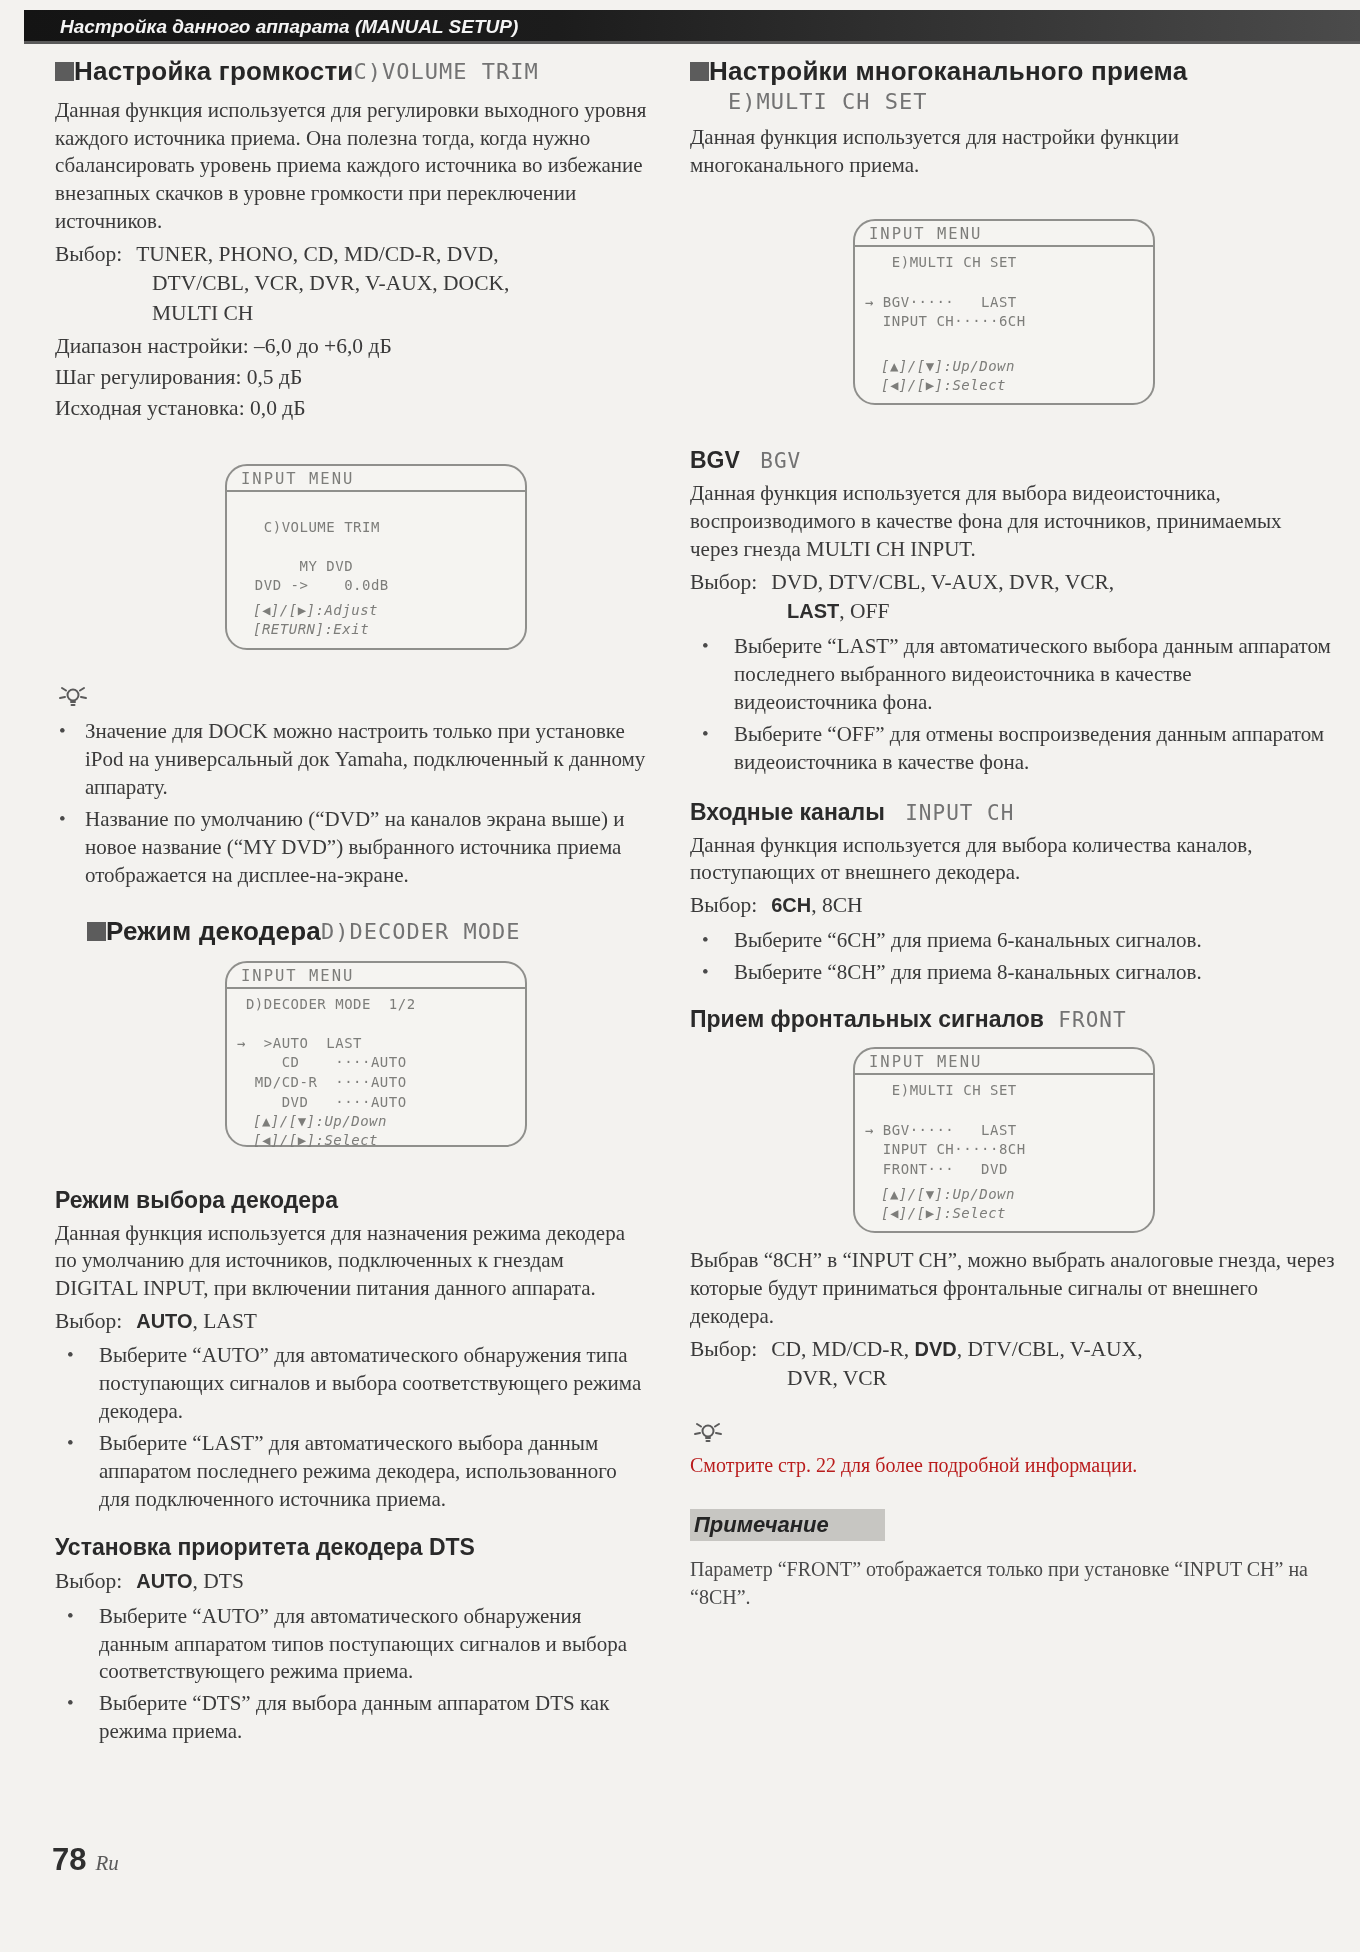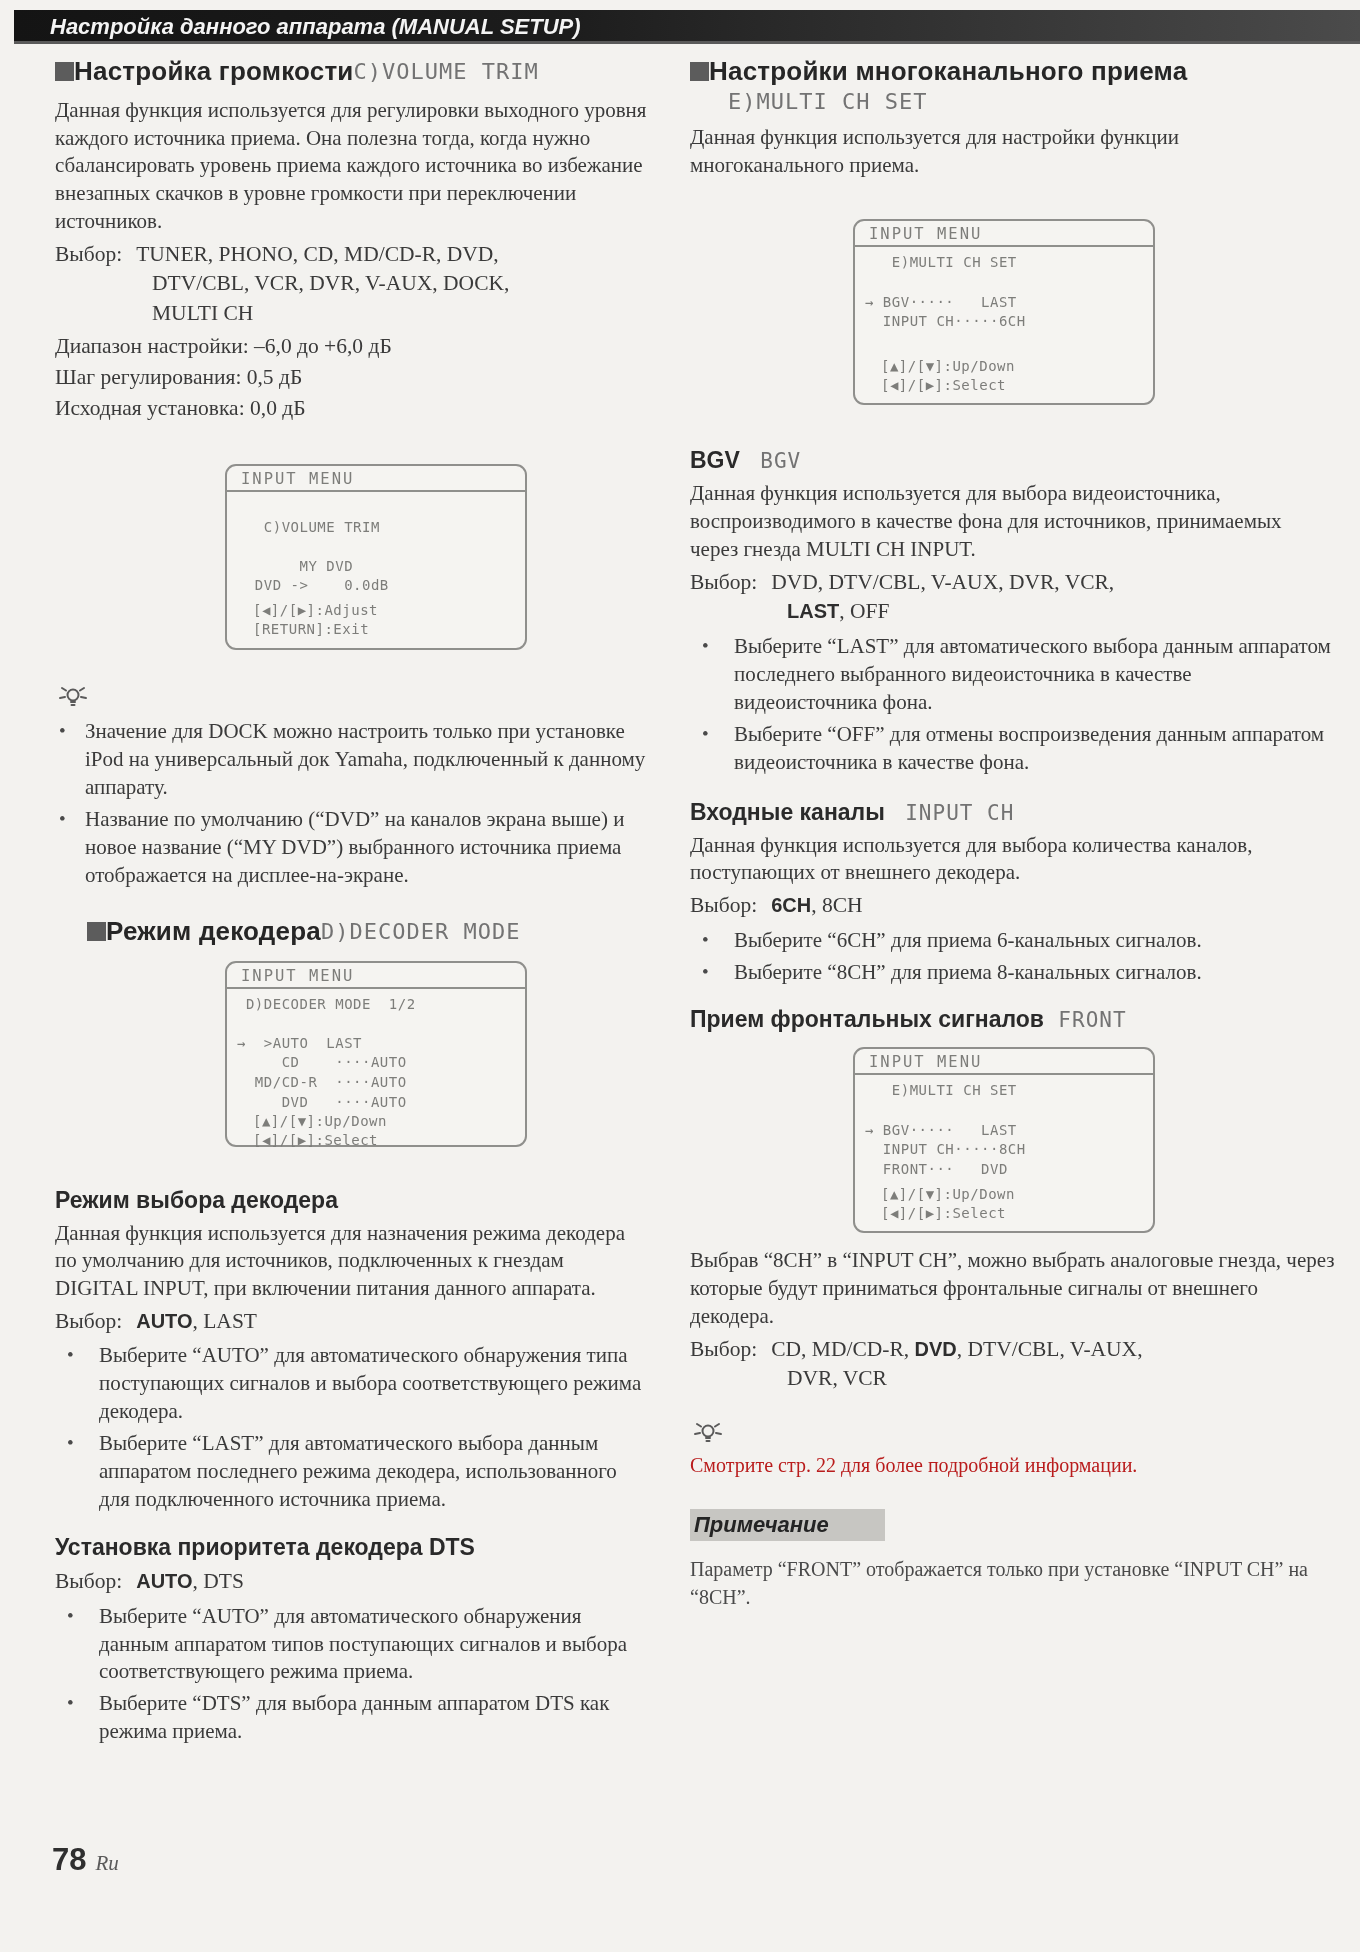--- a/index.html
+++ b/index.html
@@ -3,24 +3,24 @@
 <meta charset="utf-8">
 <style>
   html,body { margin:0; padding:0; background:#d8d8d6; }
   .page {
     position:relative; width:1360px; height:1952px; margin:0 auto;
     background:#f3f2ef; color:#3a3a3a; overflow:hidden;
     font-family:"Liberation Serif", serif;
   }
   
   .header-bar {
-    position:absolute; top:10px; left:14px; right:0; height:34px;
+    position:absolute; top:10px; left:24px; right:0; height:34px;
     background:linear-gradient(to right, #141414 0%, #1c1c1c 40%, #4b4b4b 100%);
     color:#f4f4f4; font-family:"Liberation Sans", sans-serif;
-    font-weight:bold; font-style:italic; font-size:22px; line-height:33px;
+    font-weight:bold; font-style:italic; font-size:19px; line-height:33px;
     padding-left:36px; box-sizing:border-box;
     border-bottom:3px solid #5a5a5a;
   }
   
   .col { position:absolute; top:56px; }
   .col-left  { left:55px;  width:592px; }
   .col-right { left:690px; width:645px; }
 
   
   .sec-h {
@@ -56,35 +56,35 @@
   }
   ul.blist li::before {
     content:"•"; position:absolute; left:12px; top:0; font-size:19px; color:#4a4a4a;
   }
   ul.blist.tight li { padding-left:30px; }
   ul.blist.tight li::before { left:4px; }
 
   
   .screen {
     box-sizing:border-box; width:302px; height:186px;
-    border:2px solid #8f8f8c; border-radius:11px; background:#f5f4f1;
+    border:2px solid #8f8f8c; border-radius:22px; background:#f5f4f1;
     display:flex; flex-direction:column;
     font-family:"DejaVu Sans Mono", monospace; color:#7d7d7a;
   }
   .screen-title {
     border-bottom:2px solid #8f8f8c; padding:4px 0 2px 14px;
     font-size:15.5px; letter-spacing:2px;
   }
   .screen-body {
     flex:1; white-space:pre; font-size:14px; line-height:1.4;
     padding:6px 6px 0 10px; letter-spacing:0.5px;
   }
   .screen-foot {
     white-space:pre; font-size:14px; line-height:1.35;
-    padding:0 6px 9px 26px; letter-spacing:0.5px;
+    padding:0 6px 9px 26px; letter-spacing:0.5px;font-style:italic;
   }
 
   
   .tip-icon { margin:34px 0 4px 2px; height:28px; }
   .note-title {
     display:inline-block; margin-top:30px; padding:3px 56px 3px 4px;
     background:#c7c6c2; color:#242424;
     font-family:"Liberation Sans", sans-serif; font-weight:bold;
     font-style:italic; font-size:22px;
   }

